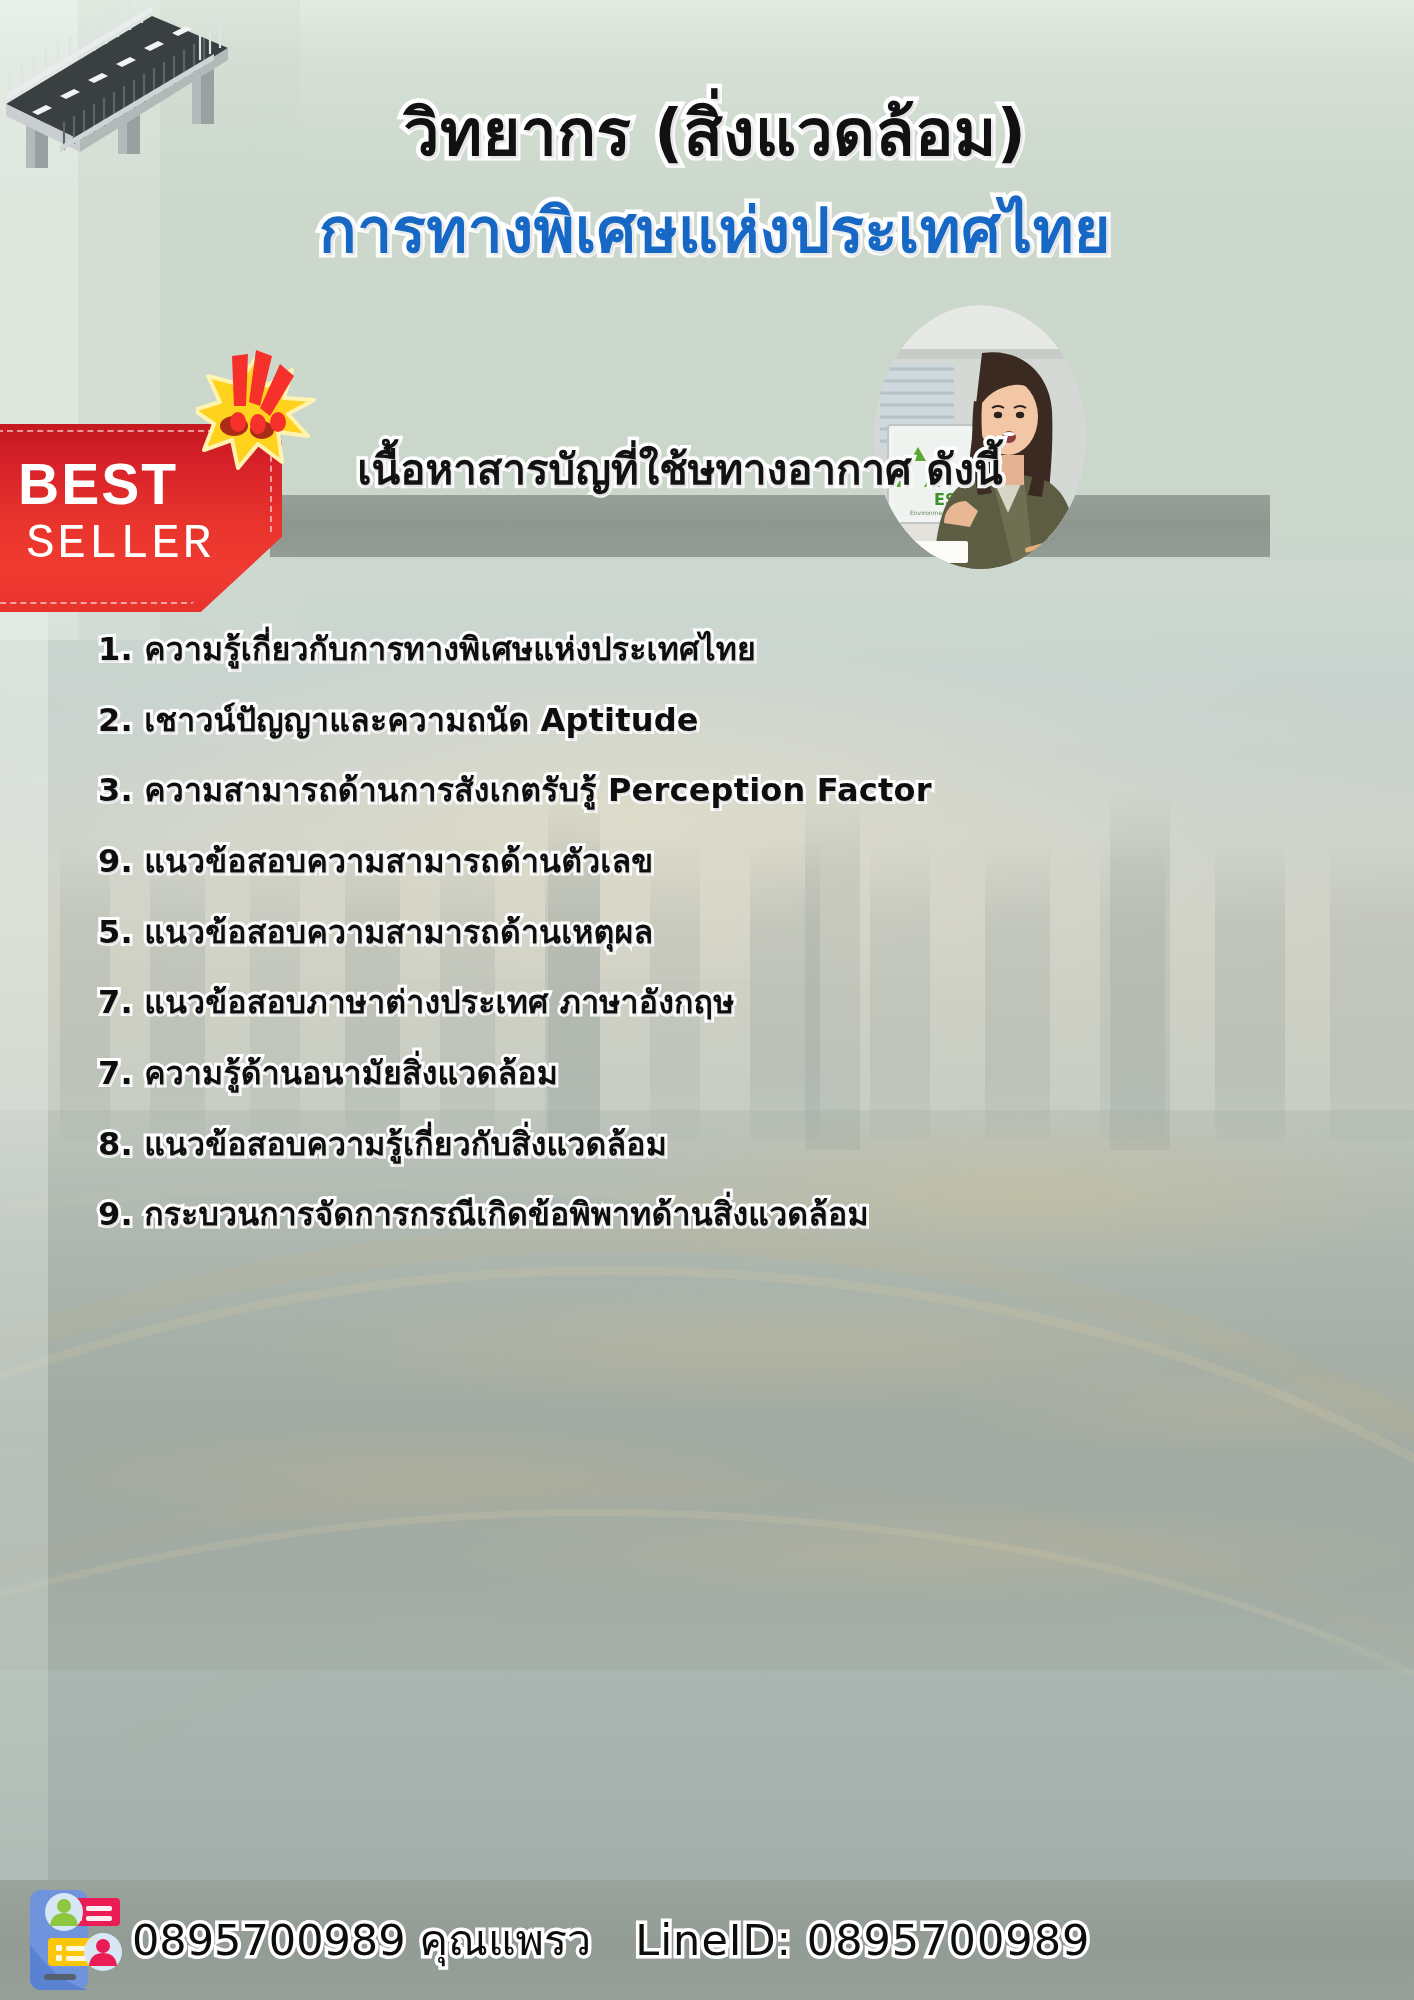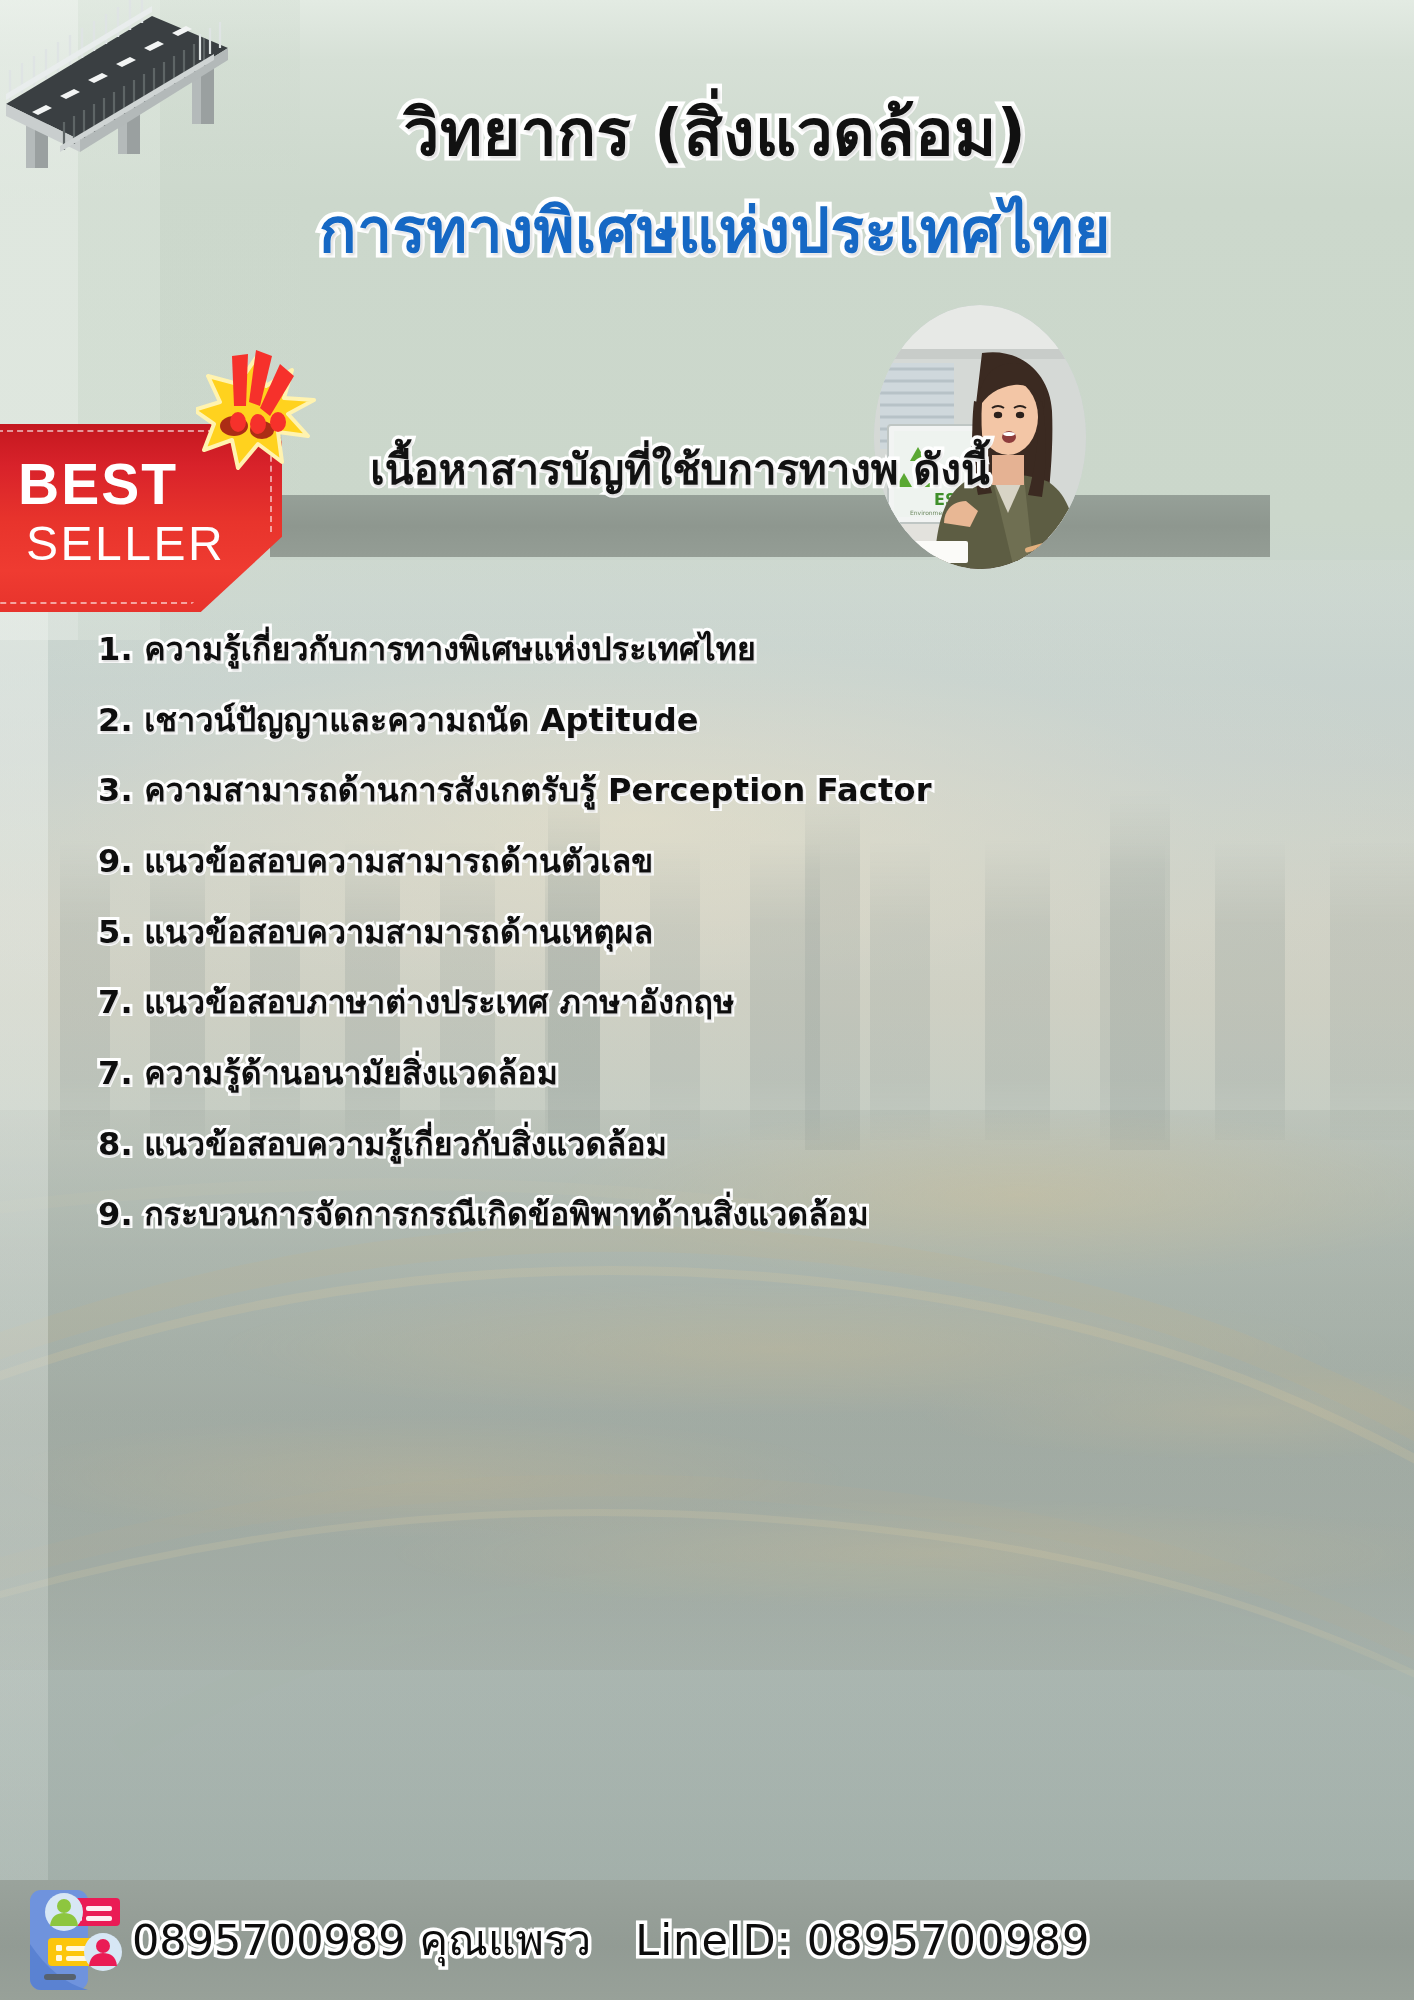--- a/index.html
+++ b/index.html
@@ -215,21 +215,21 @@
   .bestseller .bs-best{
     position:absolute;left:26px;top:32px;
     font-size:57px;font-weight:bold;color:#ffffff;
     letter-spacing:2px;line-height:1;
     font-family:"Liberation Sans","DejaVu Sans",sans-serif;
   }
   .bestseller .bs-seller{
     position:absolute;left:34px;top:96px;
     font-size:48px;font-weight:normal;color:#ffffff;
     letter-spacing:2.5px;line-height:1;
-    font-family:Liberation Sans, sans-serif;
+    font-family:Liberation Mono, monospace;
   }
   
   .burst{position:absolute;left:196px;top:348px;width:120px;height:122px;z-index:9;}
 
   
   .banner{
     position:absolute;left:270px;top:495px;
     width:1000px;height:62px;
     background:linear-gradient(180deg,#96a098 0%,#8e978f 50%,#949d95 100%);
     z-index:4;
@@ -494,21 +494,21 @@
         <polygon points="84,16 98,28 74,68 64,60"></polygon>
       </g>
       <g fill="#f6312b">
         <ellipse cx="42" cy="74" rx="8" ry="10"></ellipse>
         <ellipse cx="62" cy="76" rx="8" ry="10"></ellipse>
         <ellipse cx="82" cy="74" rx="8" ry="10"></ellipse>
       </g>
     </svg>
   </div>
 
-  <div class="banner-text">เนื้อหาสารบัญที่ใช้บการทางพ ดังนี้</div>
+  <div class="banner-text">เนื้อหาสารบัญที่ใช้ษทางอากาศ ดังนี้</div>
 
   <div class="topics">
     <div class="topic">1. ความรู้เกี่ยวกับการทางพิเศษแห่งประเทศไทย</div>
     <div class="topic">2. เชาวน์ปัญญาและความถนัด Aptitude</div>
     <div class="topic">3. ความสามารถด้านการสังเกตรับรู้ Perception Factor</div>
     <div class="topic">9. แนวข้อสอบความสามารถด้านตัวเลข</div>
     <div class="topic">5. แนวข้อสอบความสามารถด้านเหตุผล</div>
     <div class="topic">7. แนวข้อสอบภาษาต่างประเทศ ภาษาอังกฤษ</div>
     <div class="topic">7. ความรู้ด้านอนามัยสิ่งแวดล้อม</div>
     <div class="topic">8. แนวข้อสอบความรู้เกี่ยวกับสิ่งแวดล้อม</div>

